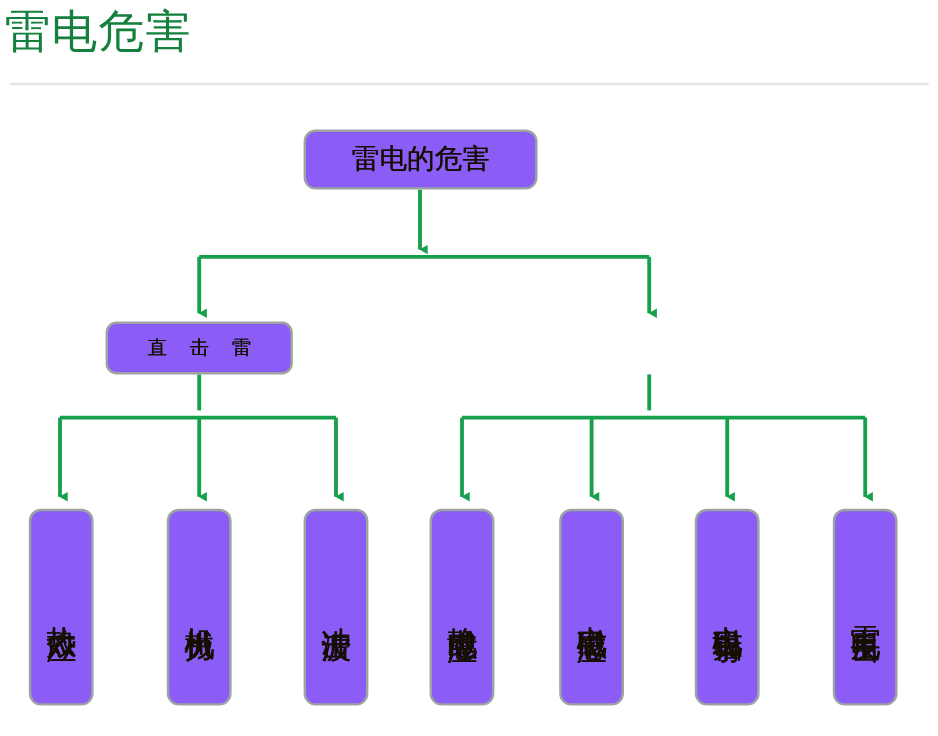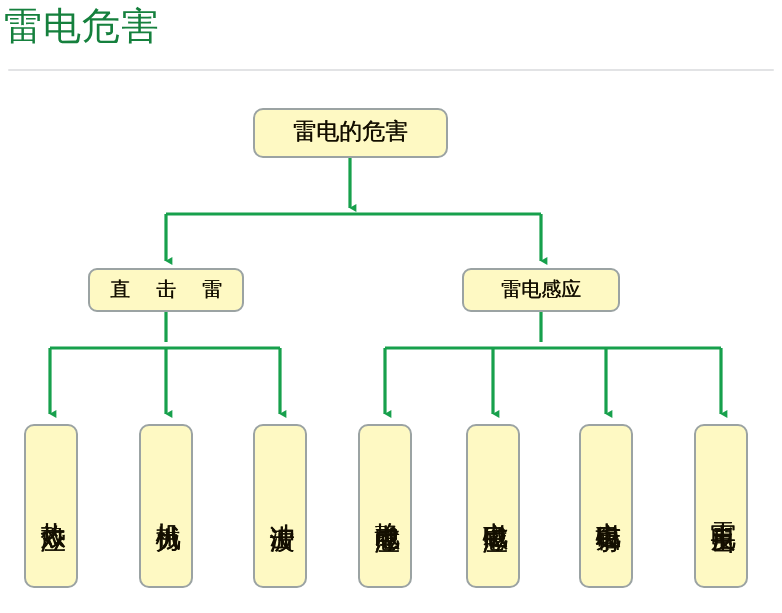--- a/index.html
+++ b/index.html
@@ -50,42 +50,41 @@
     top: 0;
     width: 782px;
     height: 613px;
     pointer-events: none;
   }
 
   
   .node {
     position: absolute;
     box-sizing: border-box;
-    background: #fef9c3;
+    background: #8b5cf6;
     border: 2px solid #9ba3a3;
     border-radius: 9px;
     color: #140f00;
     display: flex;
     align-items: center;
     justify-content: center;
     z-index: 3;
-    font-family: Liberation Mono, monospace;
   }
   .node.root {
     border-radius: 10px;
   }
   .node-label {
     font-size: 23px;
     line-height: 1.05;
     font-weight: 500;
     white-space: nowrap;
     text-shadow: 0.4px 0 0 currentColor;
   }
   .node.level2 .node-label {
-    font-size: 20px;
+    font-size: 16px;
   }
   .node.spaced .node-label {
     letter-spacing: 7px;
     text-indent: 7px;
   }
 
   
   .node.leaf {
     align-items: center;
     justify-content: center;
@@ -138,23 +137,20 @@
   </svg>
 
   <div class="node root" style="left:253px; top:108px; width:195px; height:50px;">
     <span class="node-label">雷电的危害</span>
   </div>
 
   <div class="node level2 spaced" style="left:88px; top:268px; width:156px; height:44px;">
     <span class="node-label">直 击 雷</span>
   </div>
 
-  <div class="node level2" style="left:462px; top:268px; width:158px; height:44px;">
-    <span class="node-label">雷电感应</span>
-  </div>
 
   <div class="node leaf" style="left:24px; top:424px; width:54px; height:164px;">
     <span class="node-label">热效应</span>
   </div>
 
   <div class="node leaf" style="left:139px; top:424px; width:54px; height:164px;">
     <span class="node-label">机械力</span>
   </div>
 
   <div class="node leaf" style="left:253px; top:424px; width:54px; height:164px;">

